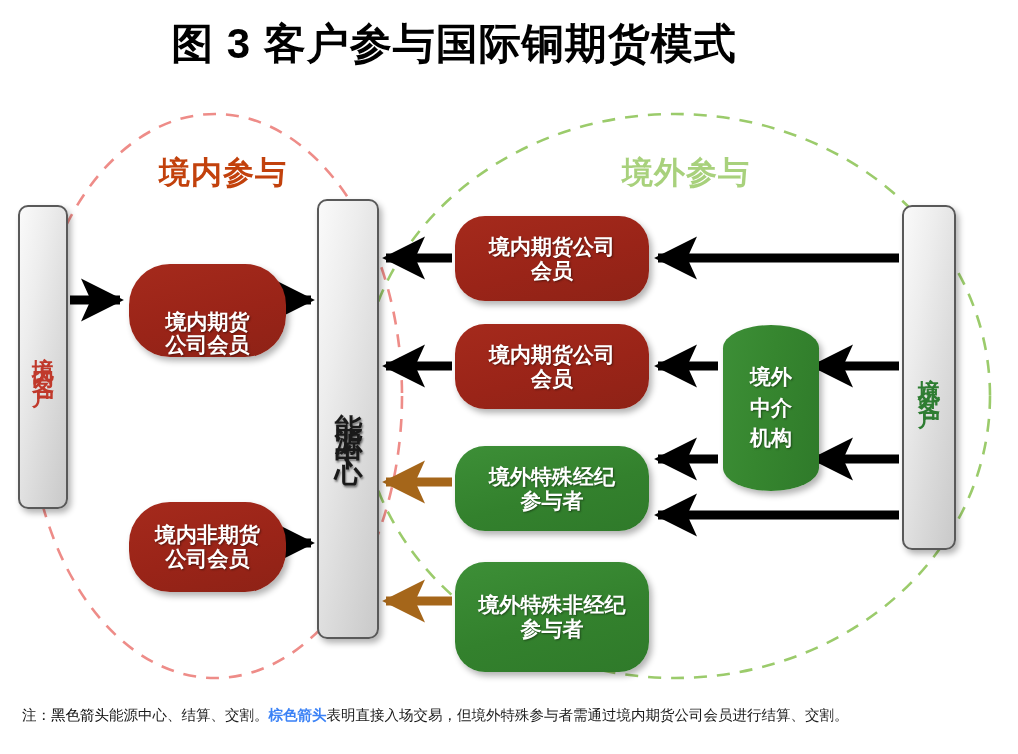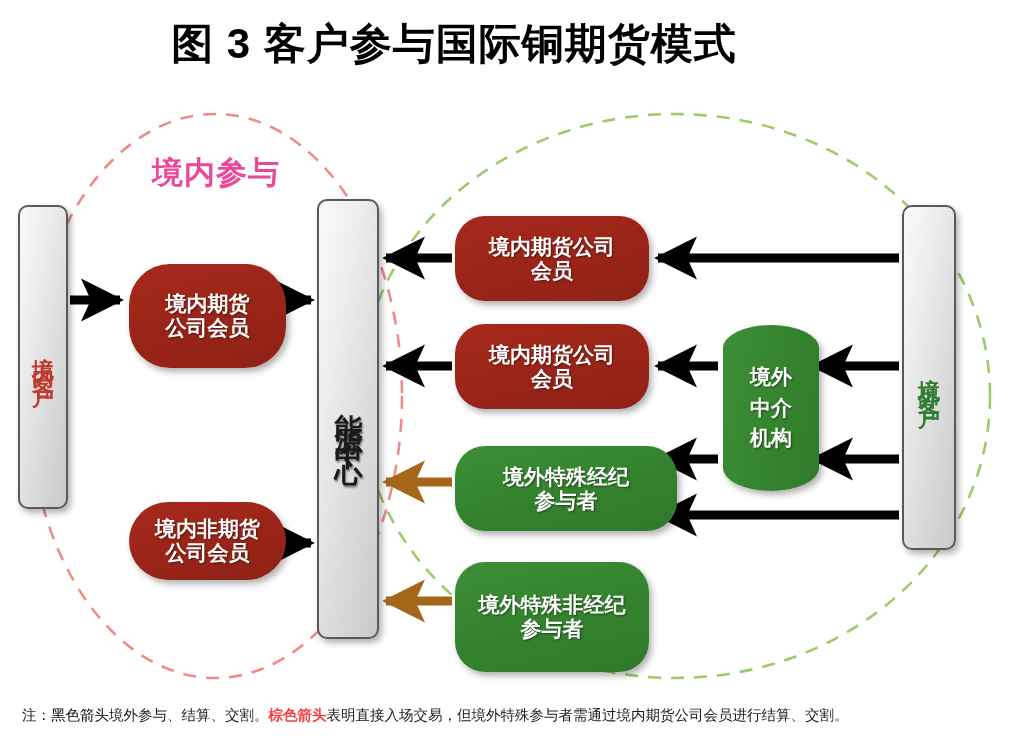--- a/index.html
+++ b/index.html
@@ -23,21 +23,21 @@
   
   #vec { position: absolute; left: 0; top: 0; width: 1018px; height: 754px; }
 
   
   .region-label {
     position: absolute;
     font-size: 31px; font-weight: bold;
     white-space: nowrap;
     letter-spacing: 1px;
   }
-  #region-domestic { left: 152px; top: 152px; color: #ec4899; }
+  #region-domestic { left: 159px; top: 152px; color: #c2410c; }
   #region-overseas { left: 622px; top: 152px; color: #A8D17C; }
 
   
   .node {
     position: absolute;
     display: flex; align-items: center; justify-content: center;
     text-align: center;
     font-weight: bold;
     color: #ffffff;
     line-height: 1.12;
@@ -77,44 +77,44 @@
   }
   
   .box-green {
     background: linear-gradient(165deg, #3D8F37 0%, #33812D 55%, #2F7A2A 100%);
     border-radius: 30px;
     font-size: 21px;
     color: #fff;
     text-shadow: 1px 1px 2px rgba(0,0,0,0.45);
   }
 
-  #node-dom-fut-left   { left: 129px; top: 264px; width: 157px; height: 104px; border-radius: 41px; }
-  #node-dom-nonfut-left{ left: 129px; top: 502px; width: 157px; height: 78px; border-radius: 41px; }
+  #node-dom-fut-left   { left: 129px; top: 264px; width: 157px; height: 93px; border-radius: 41px; align-items: flex-end; }
+  #node-dom-nonfut-left{ left: 129px; top: 502px; width: 157px; height: 90px; border-radius: 41px; }
 
   #node-dom-fut-1 { left: 455px; top: 216px; width: 194px; height: 85px; }
   #node-dom-fut-2 { left: 455px; top: 324px; width: 194px; height: 85px; }
-  #node-os-broker { left: 455px; top: 446px; width: 222px; height: 85px; }
+  #node-os-broker { left: 455px; top: 446px; width: 194px; height: 85px; }
   #node-os-nonbroker { left: 455px; top: 562px; width: 194px; height: 110px; }
 
   
   #node-os-agency {
     left: 723px; top: 325px; width: 96px; height: 166px;
     background: linear-gradient(100deg, #3D8F37 0%, #36862F 45%, #2F7A2A 100%);
     border-radius: 50% / 14%;
     color: #fff; font-size: 21px; line-height: 1.45;
     text-shadow: 1px 1px 2px rgba(0,0,0,0.45);
   }
 
   
   #note {
     position: absolute; left: 22px; top: 706px; width: 980px;
     font-size: 14.5px; color: #1a1a1a; white-space: nowrap;
   }
   #note .b { font-weight: normal; color: #000; }
-  #note .brown { font-weight: bold; color: #ef4444; font-family: Liberation Mono, monospace; }
+  #note .brown { font-weight: bold; color: #3b82f6; font-family: Liberation Mono, monospace; }
 </style>
 </head>
 <body>
 
 <div id="stage">
 
   <div id="title">图 3  客户参与国际铜期货模式</div>
 
   <svg id="vec" viewBox="0 0 1018 754">
     <defs>
@@ -148,20 +148,21 @@
       <line x1="899" y1="258" x2="658" y2="258"></line>
       <line x1="899" y1="366" x2="814" y2="366"></line>
       <line x1="718" y1="366" x2="658" y2="366"></line>
       <line x1="899" y1="459" x2="814" y2="459"></line>
       <line x1="718" y1="459" x2="658" y2="459"></line>
       <line x1="899" y1="515" x2="658" y2="515"></line>
     </g>
   </svg>
 
   <div class="region-label" id="region-domestic">境内参与</div>
+  <div class="region-label" id="region-overseas">境外参与</div>
 
   <div class="node pillar" id="node-domestic-client">
     <span class="vtext">境内客户</span>
   </div>
 
   <div class="node pillar" id="node-exchange">
     <span class="vtext">能源中心</span>
   </div>
 
   <div class="node pillar" id="node-overseas-client">
@@ -211,15 +212,15 @@
   </div>
 
   <div class="node" id="node-os-agency">
     <span>
       <span>境外</span><br>
       <span>中介</span><br>
       <span>机构</span>
     </span>
   </div>
 
-  <div id="note"><span>注：</span><span class="b">黑色箭头</span><span>境外参与、结算、交割。</span><span class="brown">棕色箭头</span><span>表明直接入场交易，但境外特殊参与者需通过境内期货公司会员进行结算、交割。</span></div>
+  <div id="note"><span>注：</span><span class="b">黑色箭头</span><span>能源中心、结算、交割。</span><span class="brown">棕色箭头</span><span>表明直接入场交易，但境外特殊参与者需通过境内期货公司会员进行结算、交割。</span></div>
 
 </div>
 
 </body></html>

